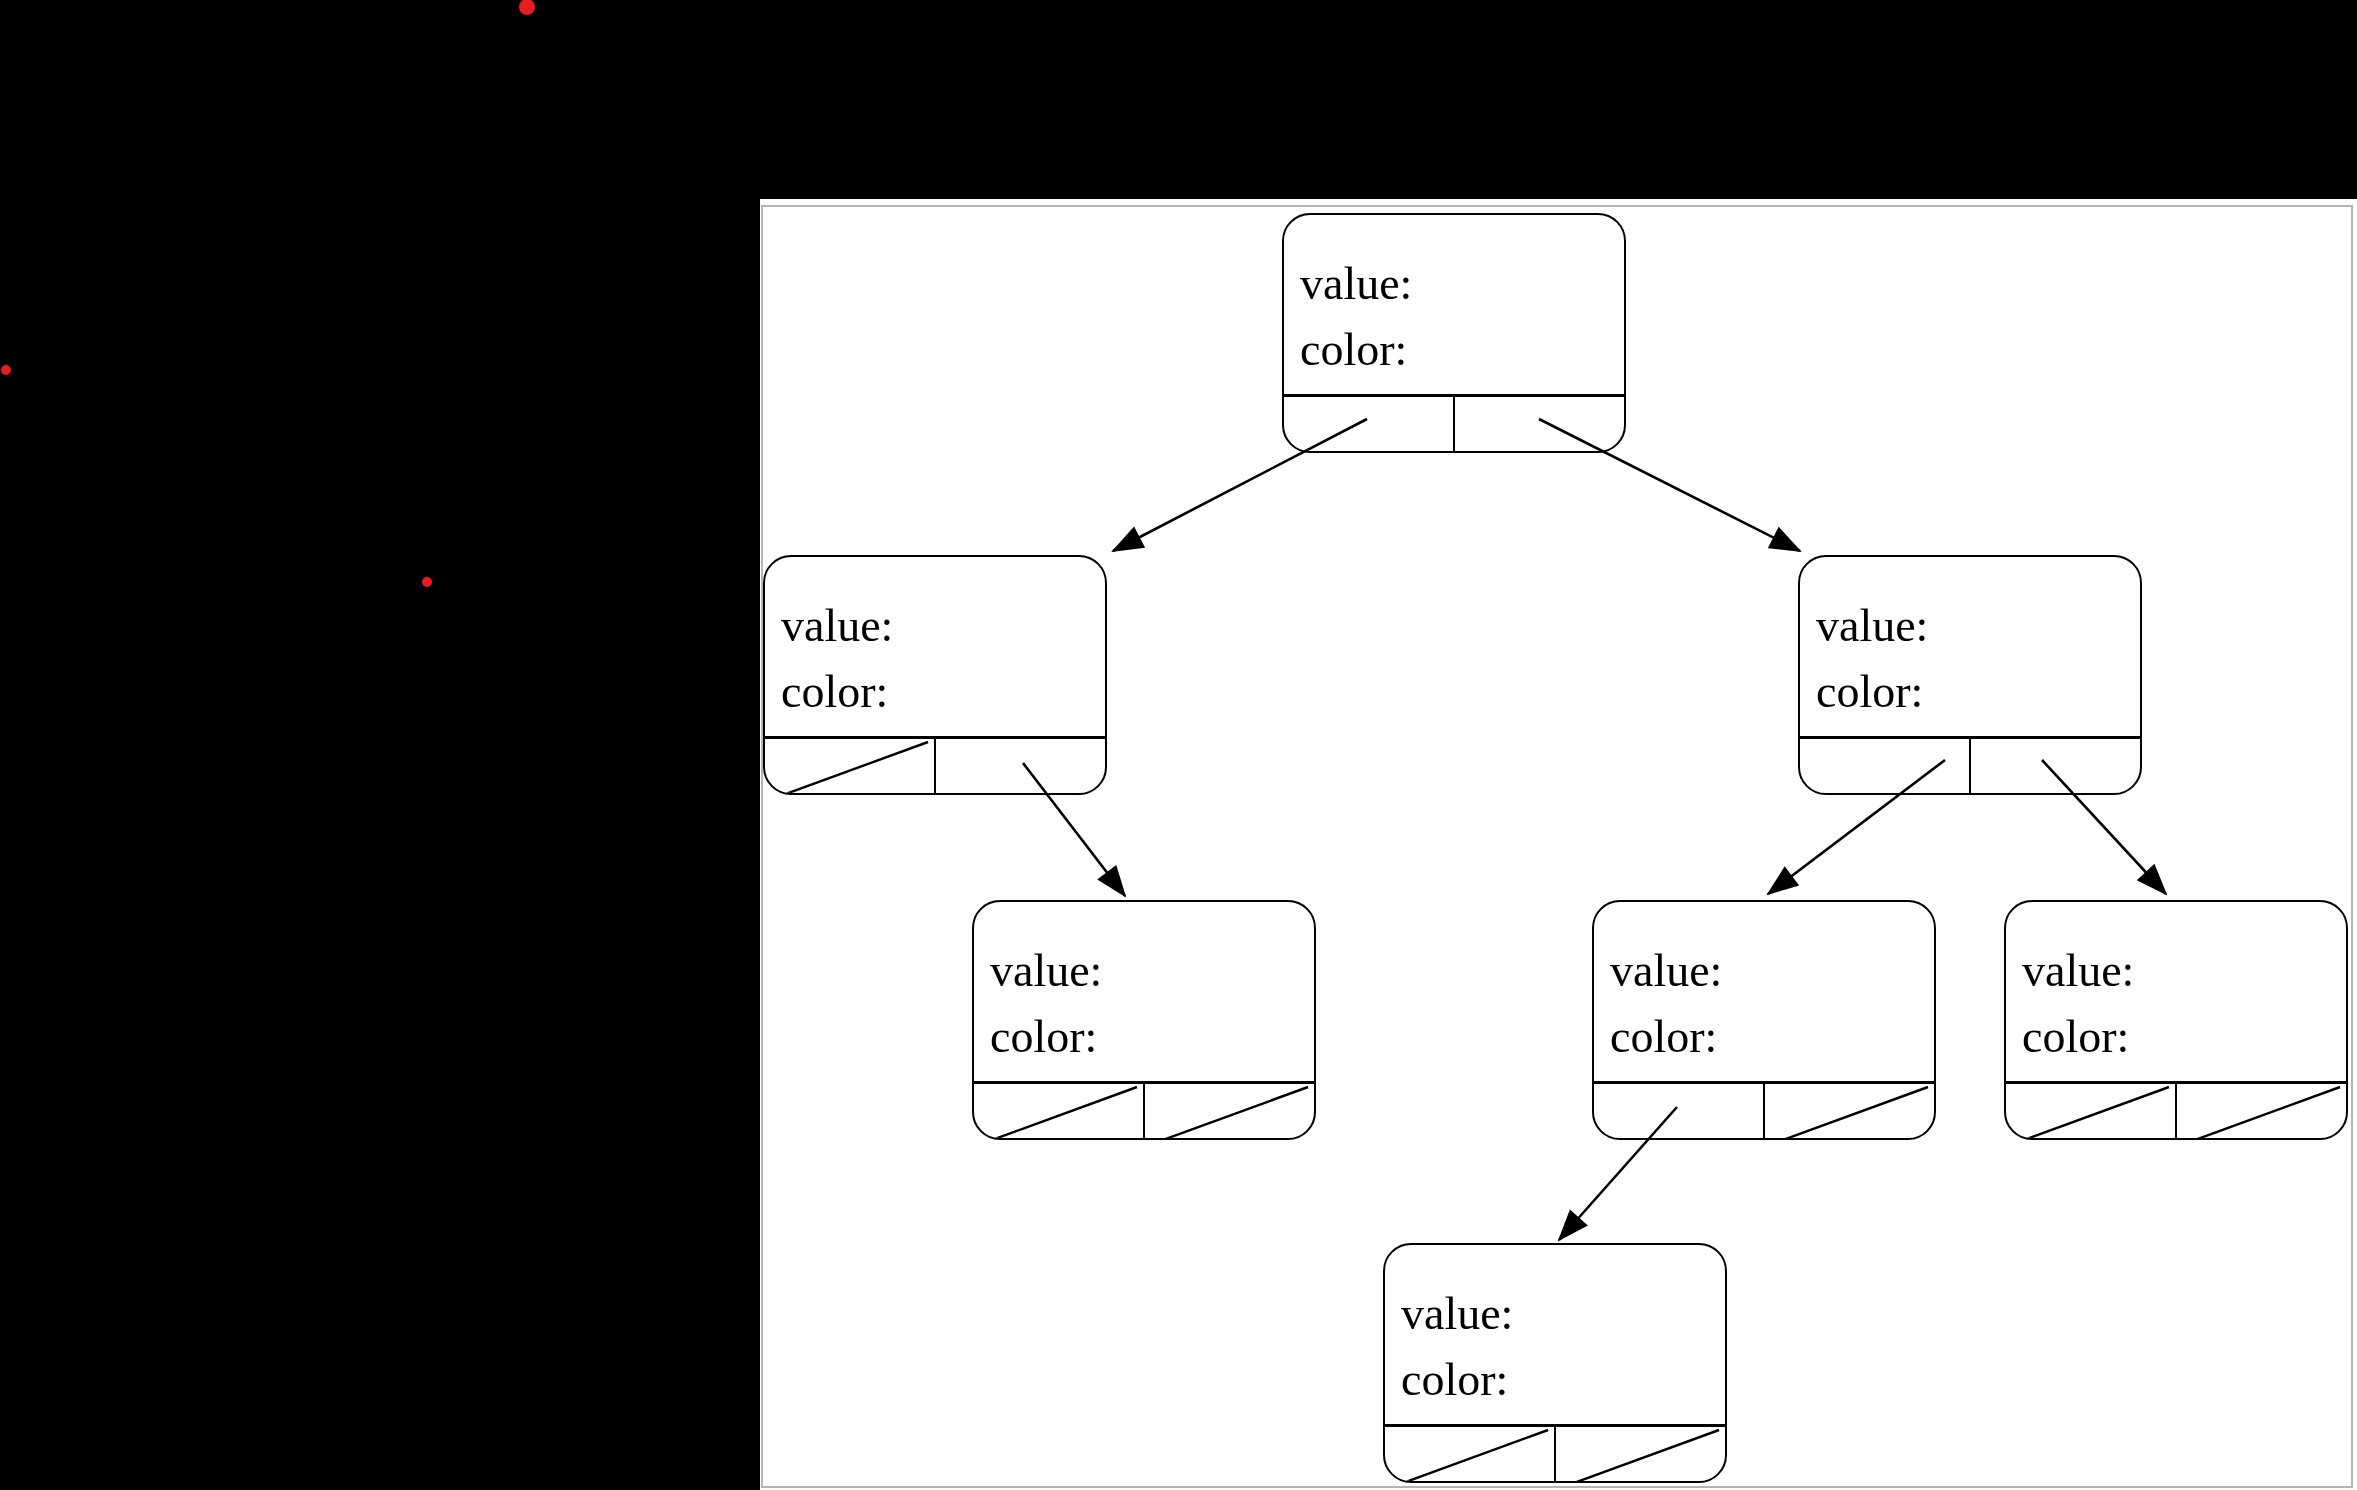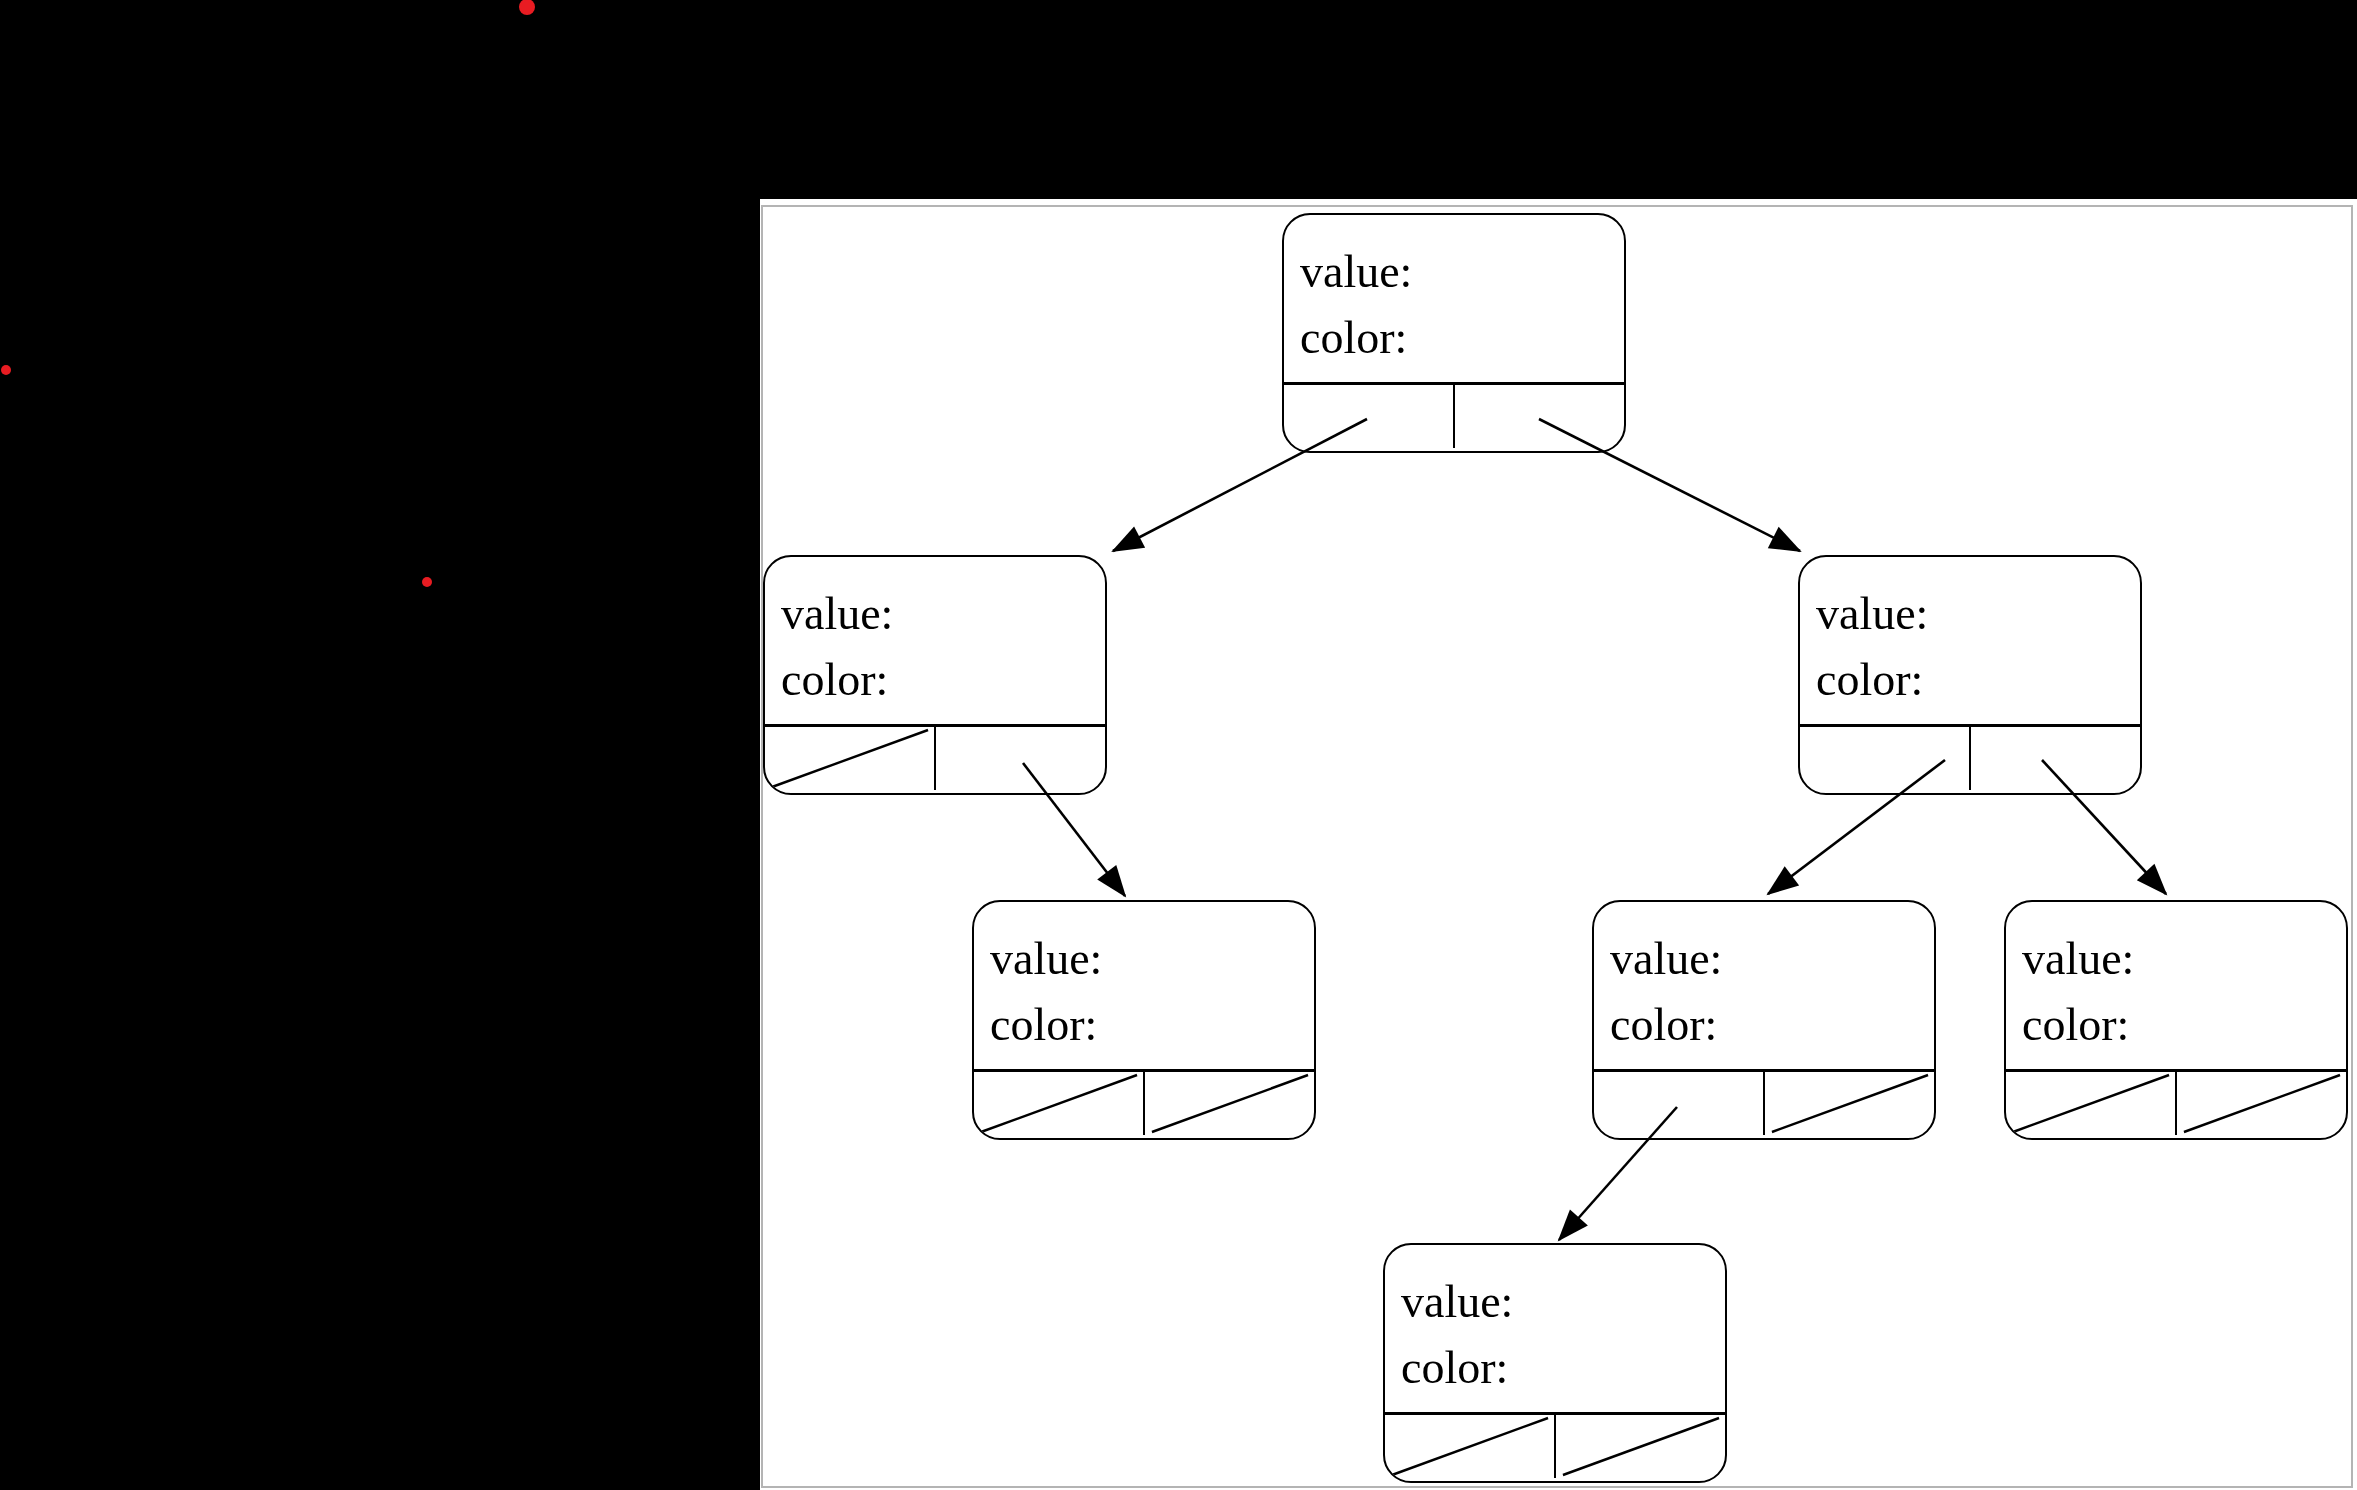--- a/index.html
+++ b/index.html
@@ -52,20 +52,21 @@
     overflow: hidden;
   }
   .node-fields {
     height: 170px;
     box-sizing: border-box;
     padding: 24px 0 0 16px;
     font-size: 46px;
     line-height: 66px;
     color: #000;
     border-bottom: 3px solid #000;
+    margin-top: 12px;
   }
   .node-pointers {
     display: flex;
     height: 63px;
   }
   .ptr-cell {
     flex: 1 1 0;
     position: relative;
   }
   .ptr-cell.left-cell {

